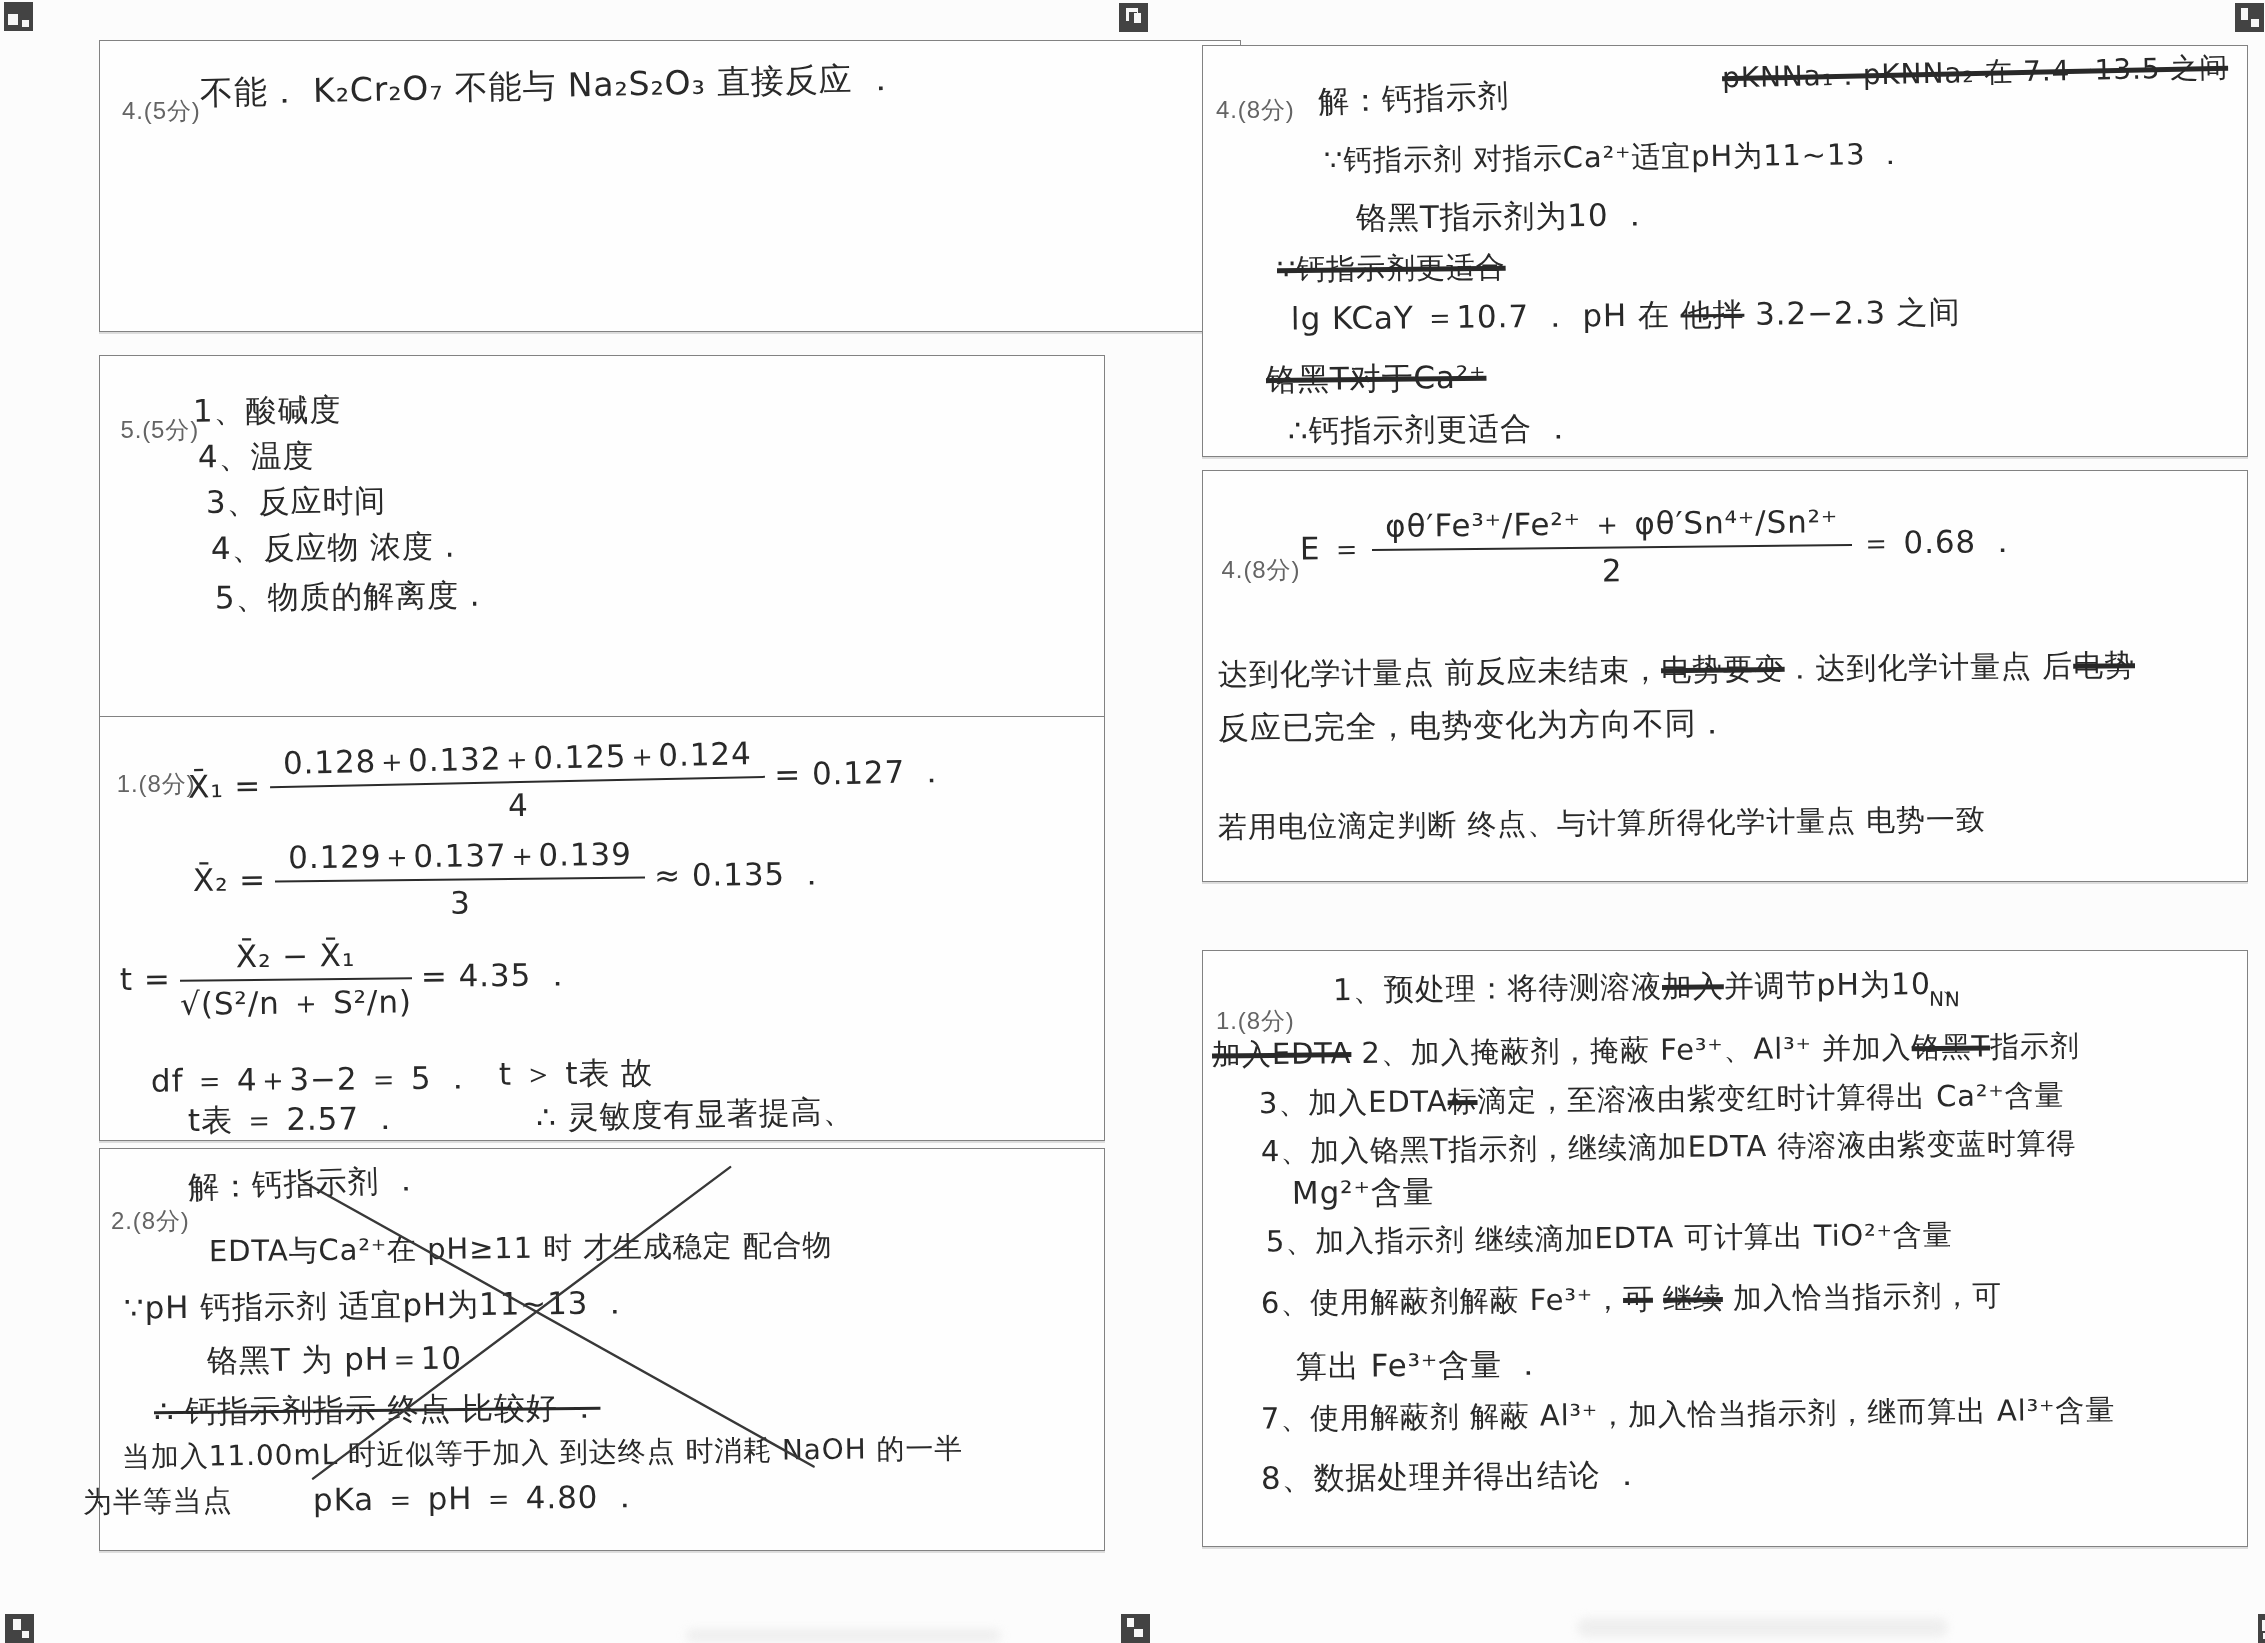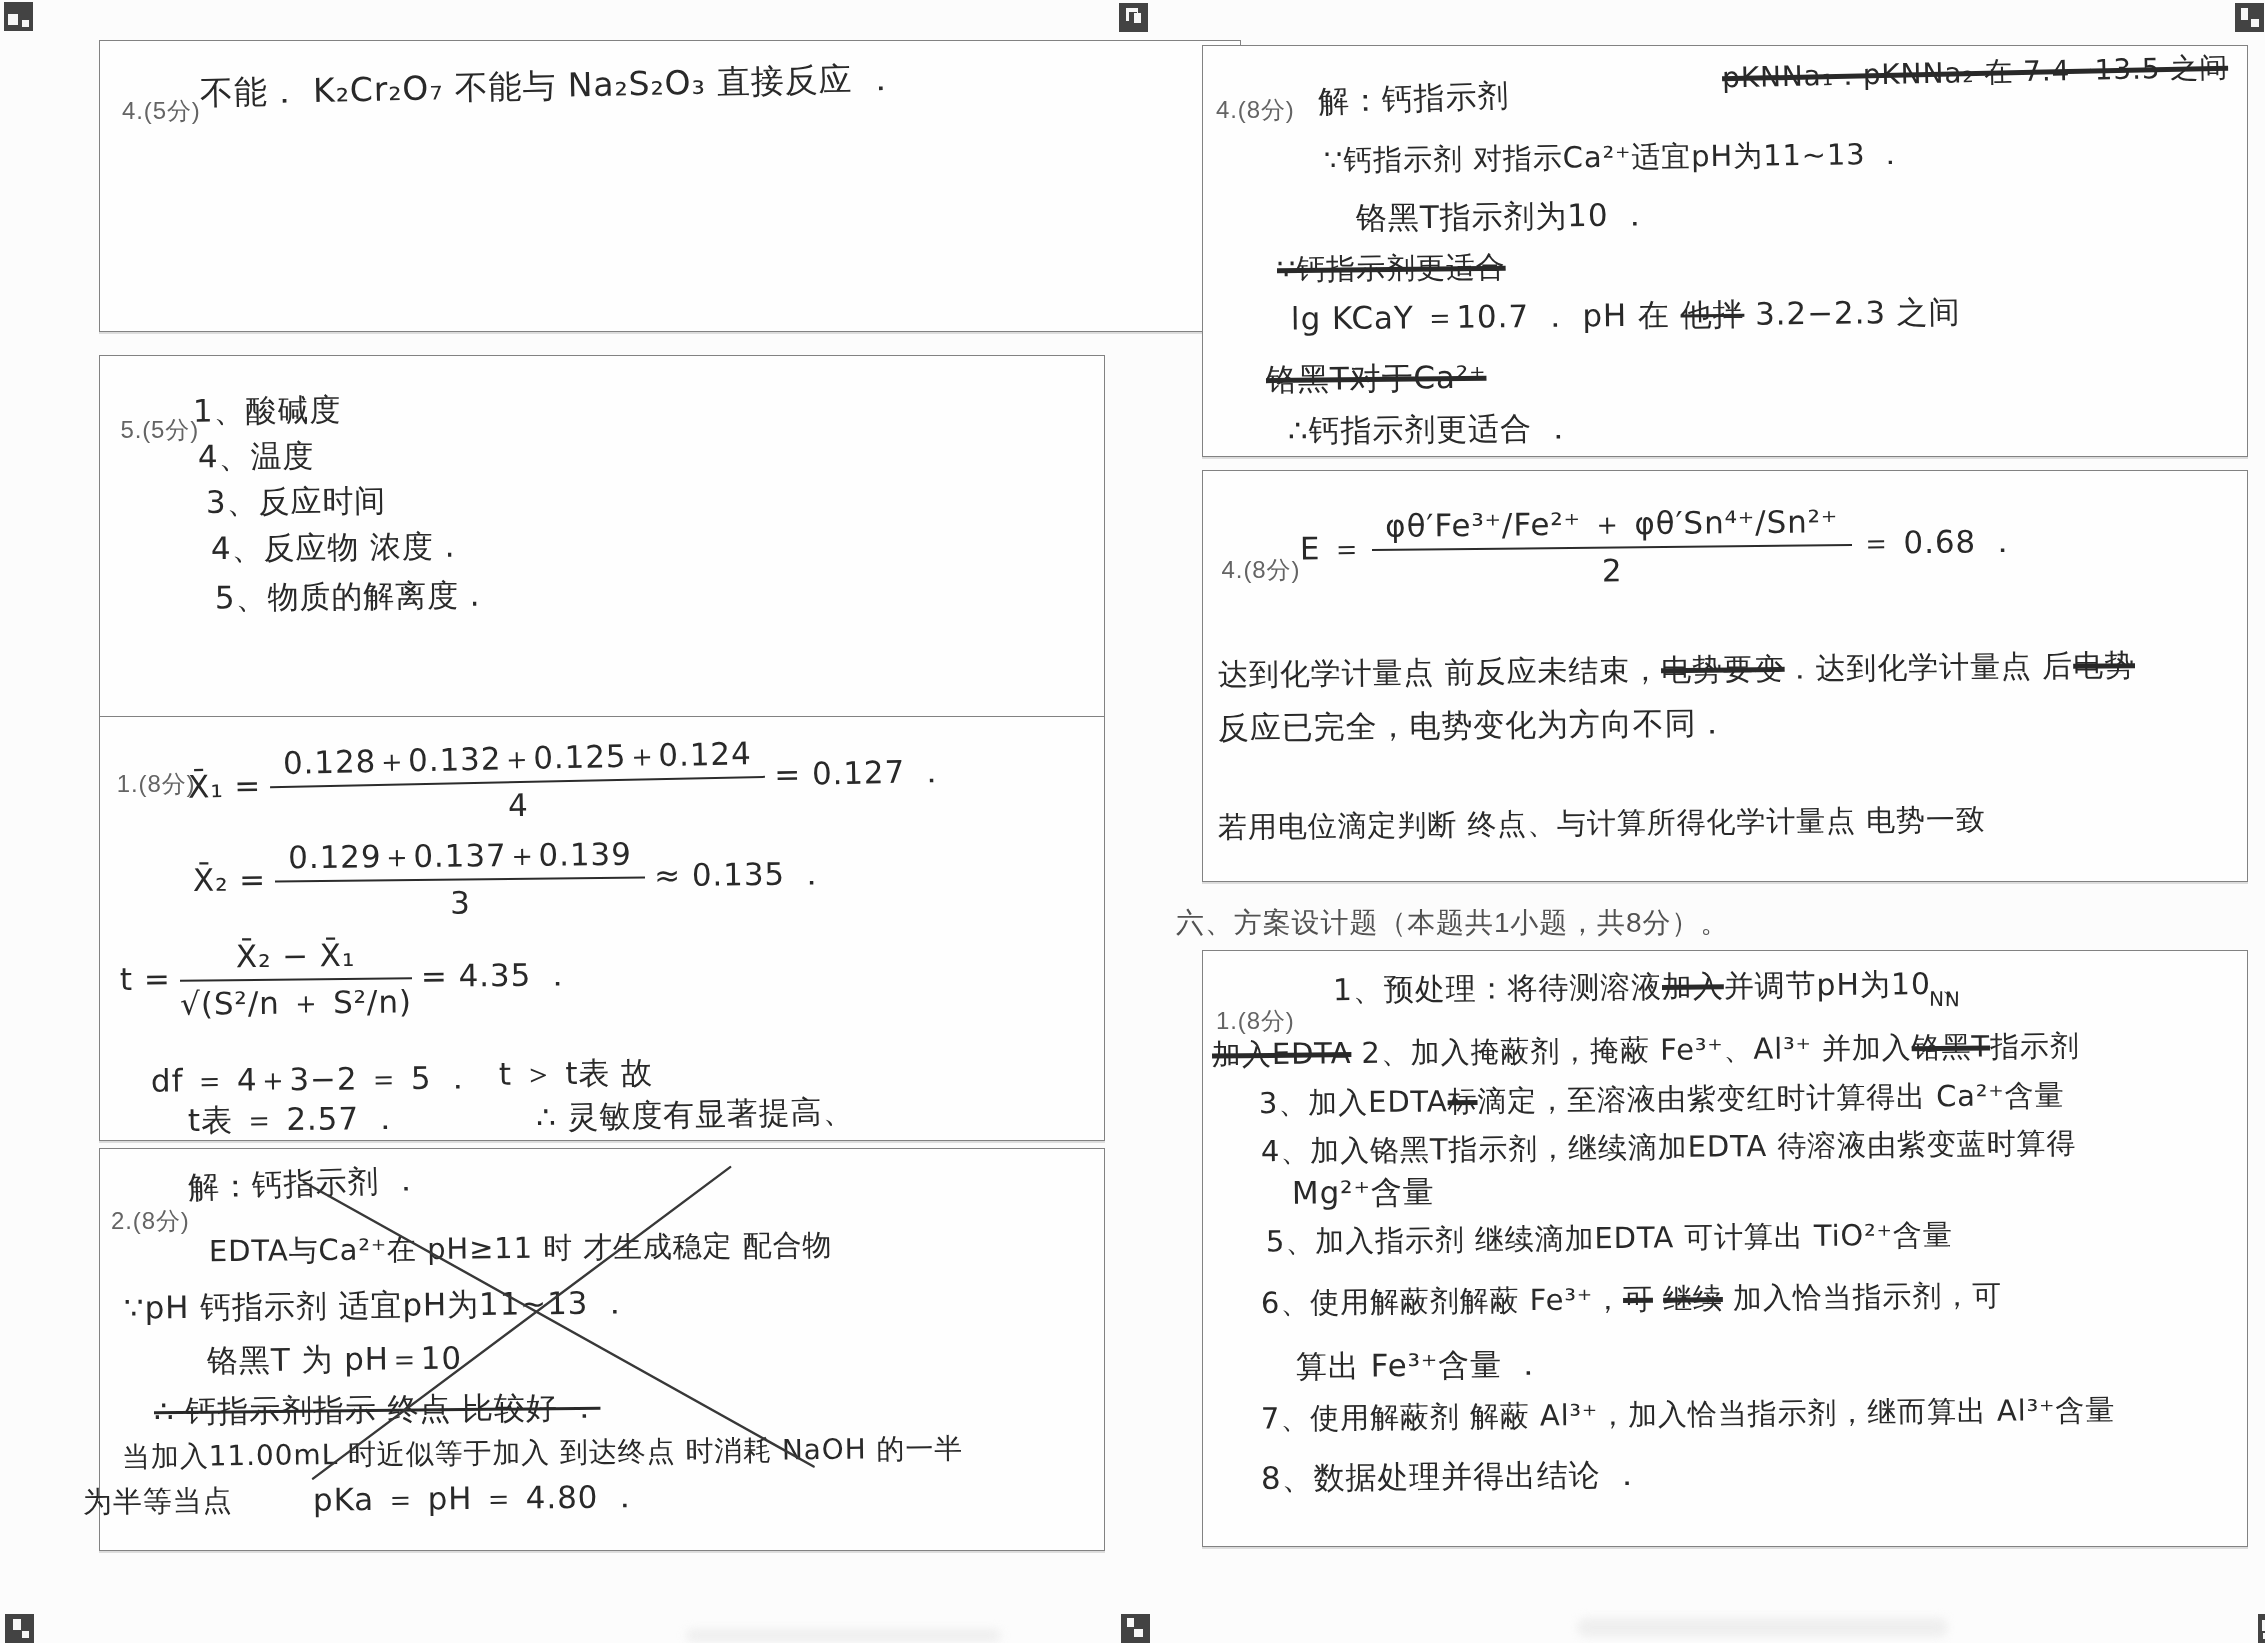--- a/index.html
+++ b/index.html
@@ -153,21 +153,20 @@
       <span>E ＝</span><span class="frac"><span class="num">φθ′Fe³⁺/Fe²⁺ ＋ φθ′Sn⁴⁺/Sn²⁺</span><span class="den">2</span></span><span>＝ 0.68 ．</span>
     </span>
 
     <span class="hw rb" style="left:15px;top:182px;font-size:30px">
       <span>达到化学计量点 前反应未结束，</span><span class="strike2">电势要变</span><span>．达到化学计量点 后</span><span class="strike2">电势</span>
     </span>
     <span class="hw rb" style="left:15px;top:237px">反应已完全，电势变化为方向不同．</span>
     <span class="hw rb" style="left:15px;top:336px;font-size:29px">若用电位滴定判断 终点、与计算所得化学计量点 电势一致</span>
   </div>
 
-  <div class="sechead" style="left:1176px;top:904px">六、方案设计题（本题共1小题，共8分）。</div>
 
   <div class="box" style="left:1202px;top:950px;width:1046px;height:597px">
     <span class="plabel" style="left:13px;top:54px">1.(8分)</span>
 
     <span class="hw rb" style="left:130px;top:18.6px;font-size:30px">
       <span>1、预处理：将待测溶液</span><span class="strike2">加入</span><span>并调节pH为10 、</span>
     </span>
     <span class="hw rc" style="left:726px;top:37px;font-size:20px">NN</span>
 
     <span class="hw rb" style="left:9.3px;top:83px;font-size:29px">

